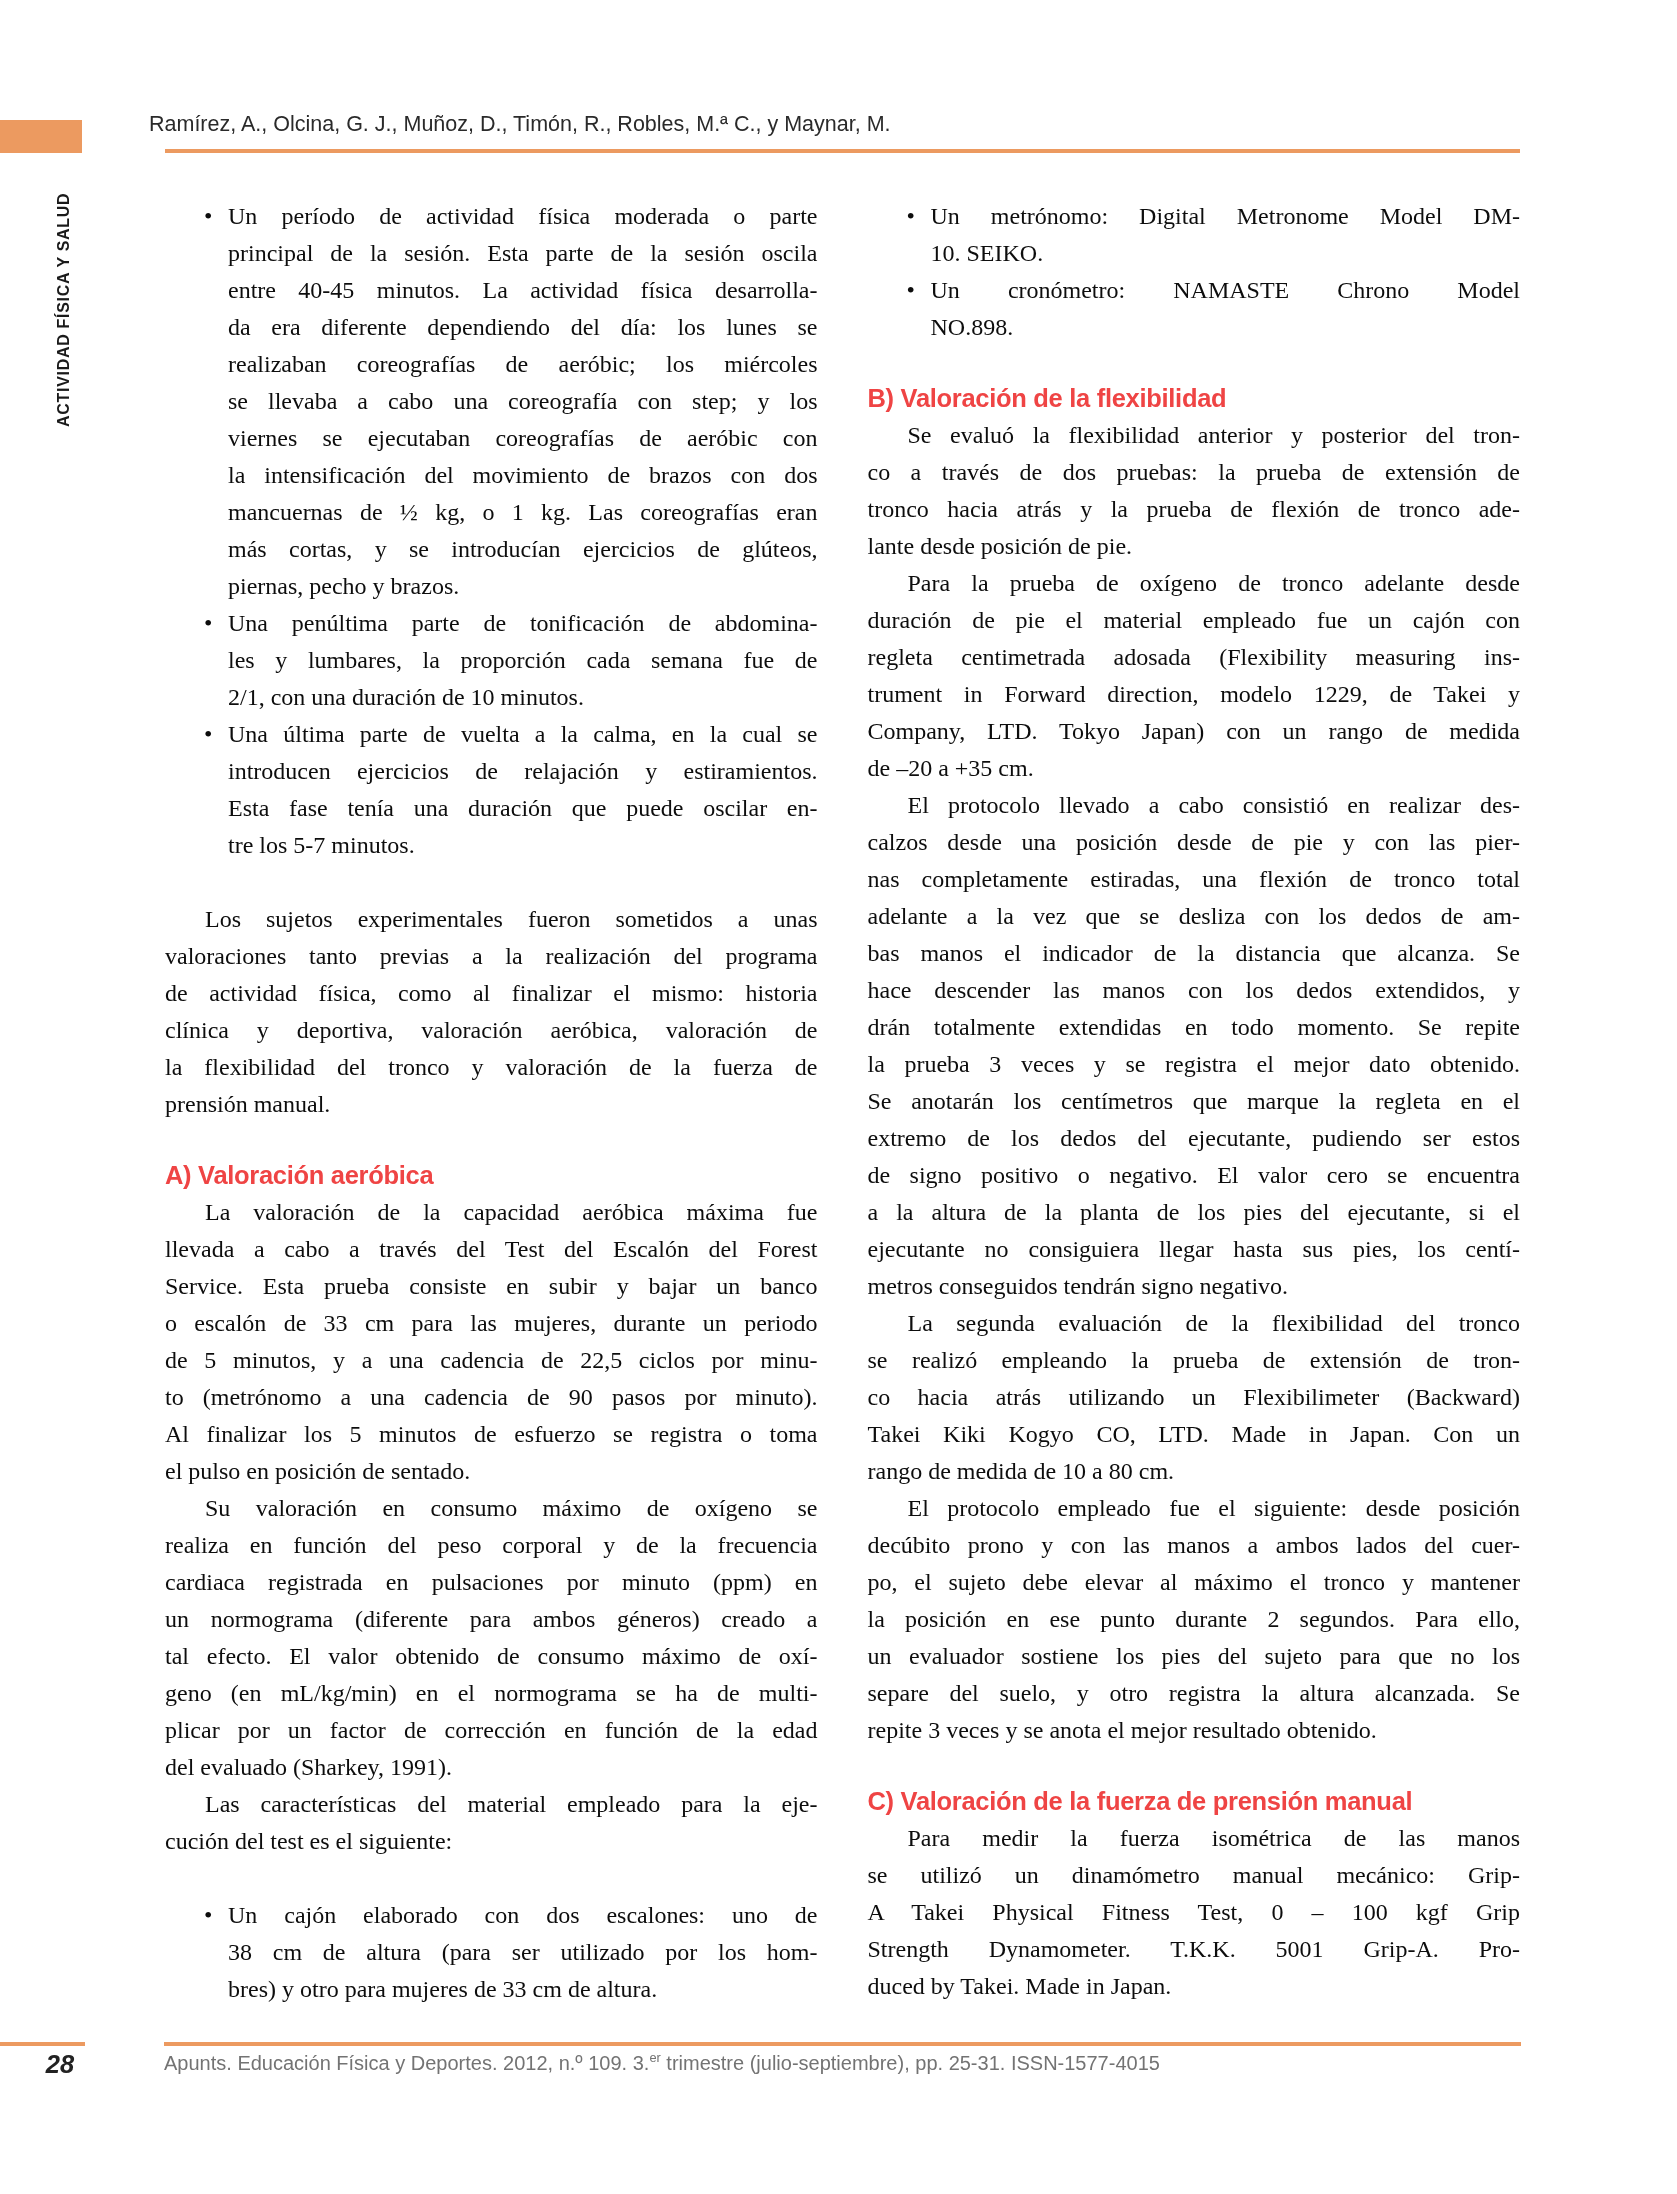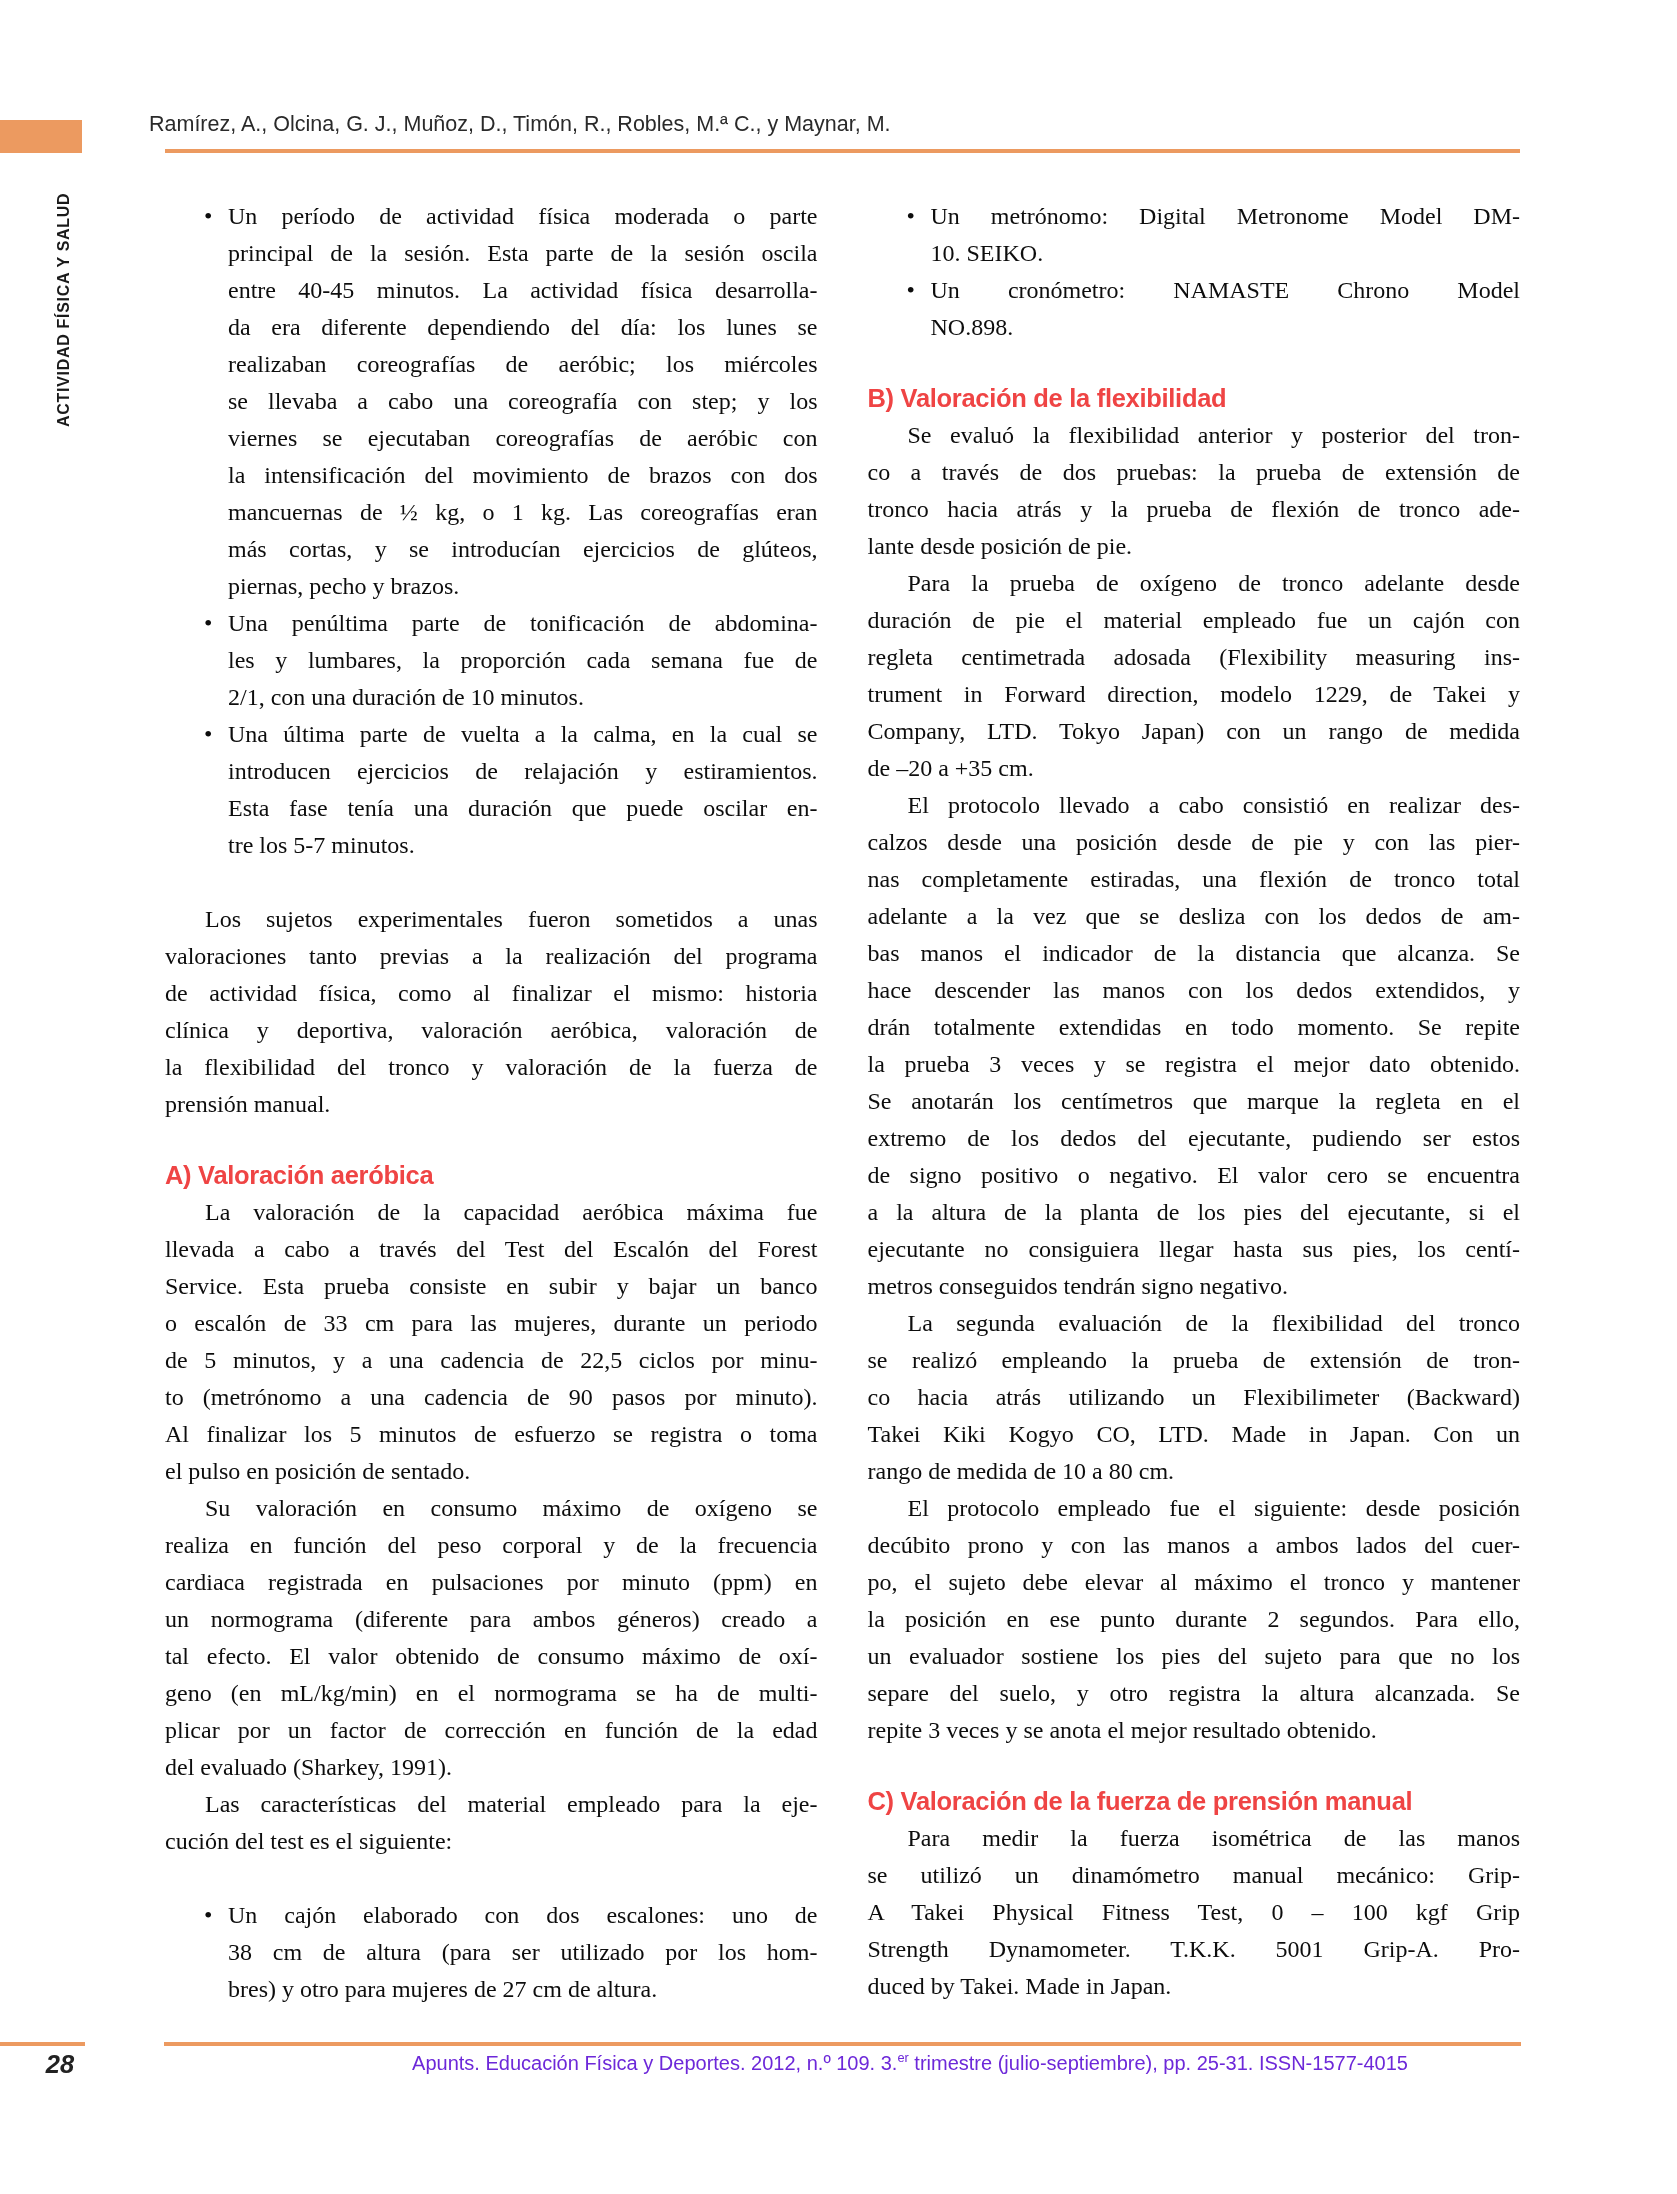--- a/index.html
+++ b/index.html
@@ -50,23 +50,22 @@
   
   .footer-rule-left { position:absolute; left:0; top:2042px; width:85px; height:4px; background:#ec9a60; }
   .footer-rule-main { position:absolute; left:164px; top:2042px; width:1357px; height:4px; background:#ec9a60; }
   .page-number {
     position:absolute; left:34px; top:2050px; width:52px; text-align:center;
     font-family:"Liberation Sans", sans-serif; font-weight:700; font-style:italic;
     font-size:25.5px; color:#222;
   }
   .footer-text {
     position:absolute; left:164px; top:2052px; width:1492px;
-    font-family:"Liberation Sans", sans-serif; font-size:20px; color:#6d28d9;
+    font-family:"Liberation Sans", sans-serif; font-size:20px; color:#737373;
     white-space:nowrap;
-    text-align:center;
   }
   .footer-text sup { font-size:12.8px; vertical-align:super; line-height:0; }
 </style>
 </head>
 <body>
 
 <div class="accent-rect"></div>
 <div class="header-authors">Ramírez, A., Olcina, G. J., Muñoz, D., Timón, R., Robles, M.ª C., y Maynar, M.</div>
 <div class="header-rule"></div>
 
@@ -131,21 +130,21 @@
         <div class="line">del evaluado (Sharkey, 1991).</div>
       </div>
       <div class="block para">
         <div class="line j ind">Las características del material empleado para la eje-</div>
         <div class="line">cución del test es el siguiente:</div>
       </div>
       <div class="block bullet gap-before">
         <span class="marker">•</span>
         <div class="line j">Un cajón elaborado con dos escalones: uno de</div>
         <div class="line j">38 cm de altura (para ser utilizado por los hom-</div>
-        <div class="line">bres) y otro para mujeres de 27 cm de altura.</div>
+        <div class="line">bres) y otro para mujeres de 33 cm de altura.</div>
       </div>
     </div>
   <div class="col">
       <div class="block bullet">
         <span class="marker">•</span>
         <div class="line j">Un metrónomo: Digital Metronome Model DM-</div>
         <div class="line">10. SEIKO.</div>
       </div>
       <div class="block bullet">
         <span class="marker">•</span>

